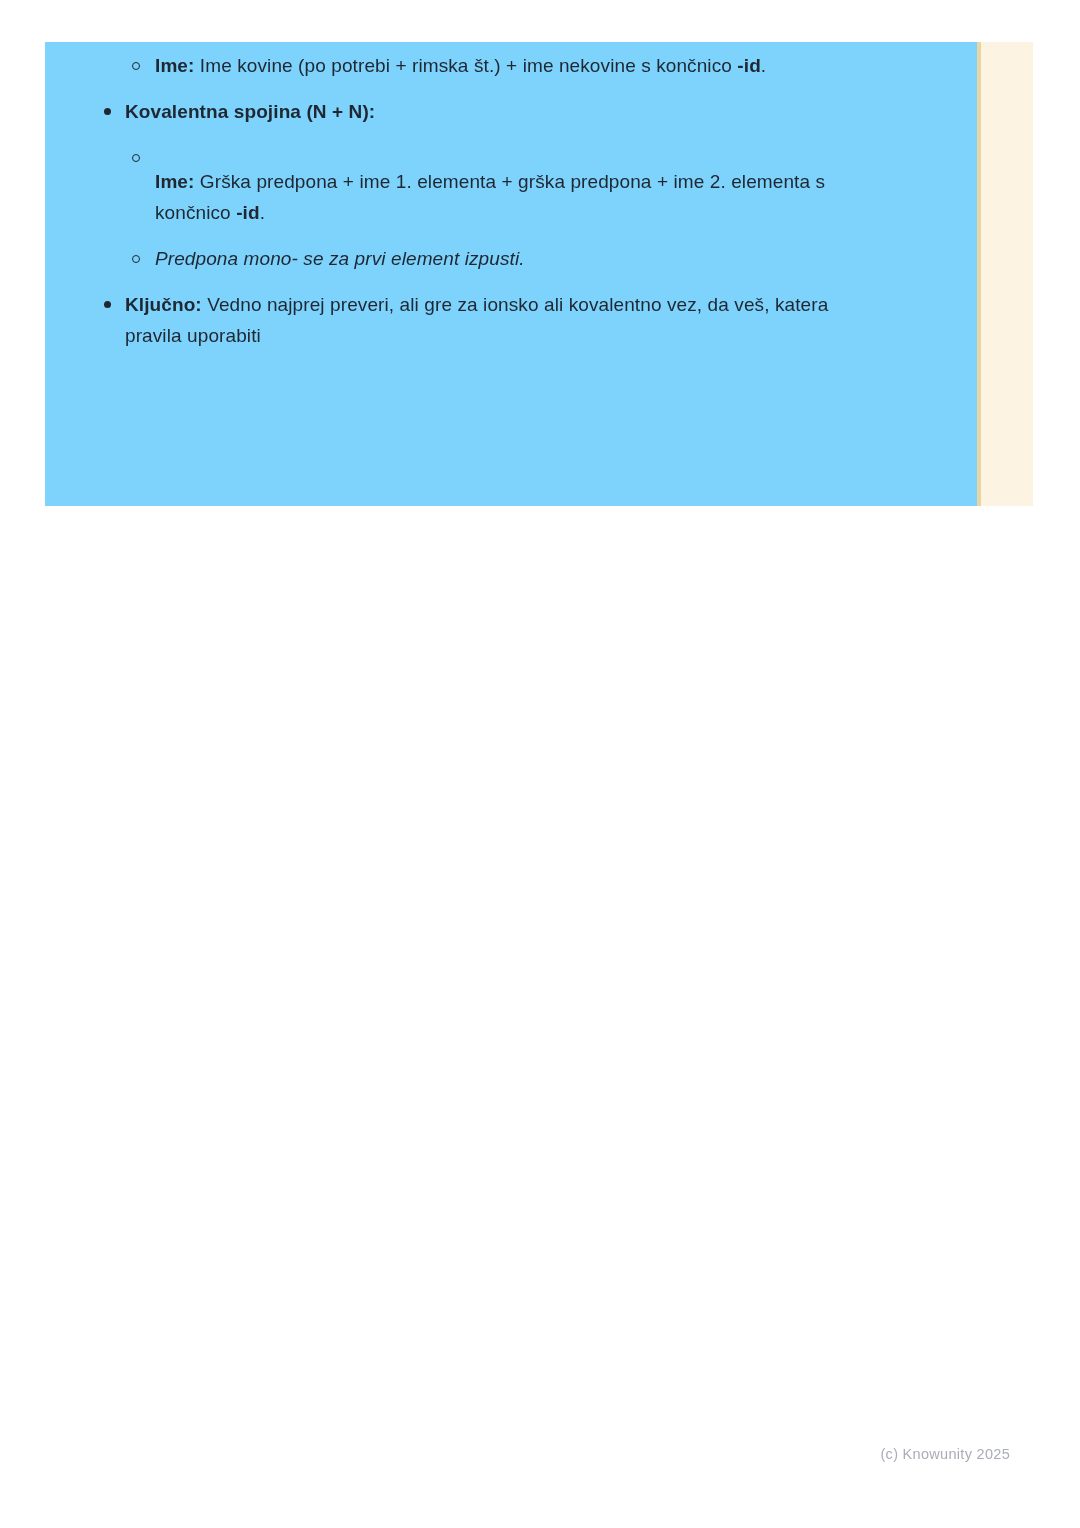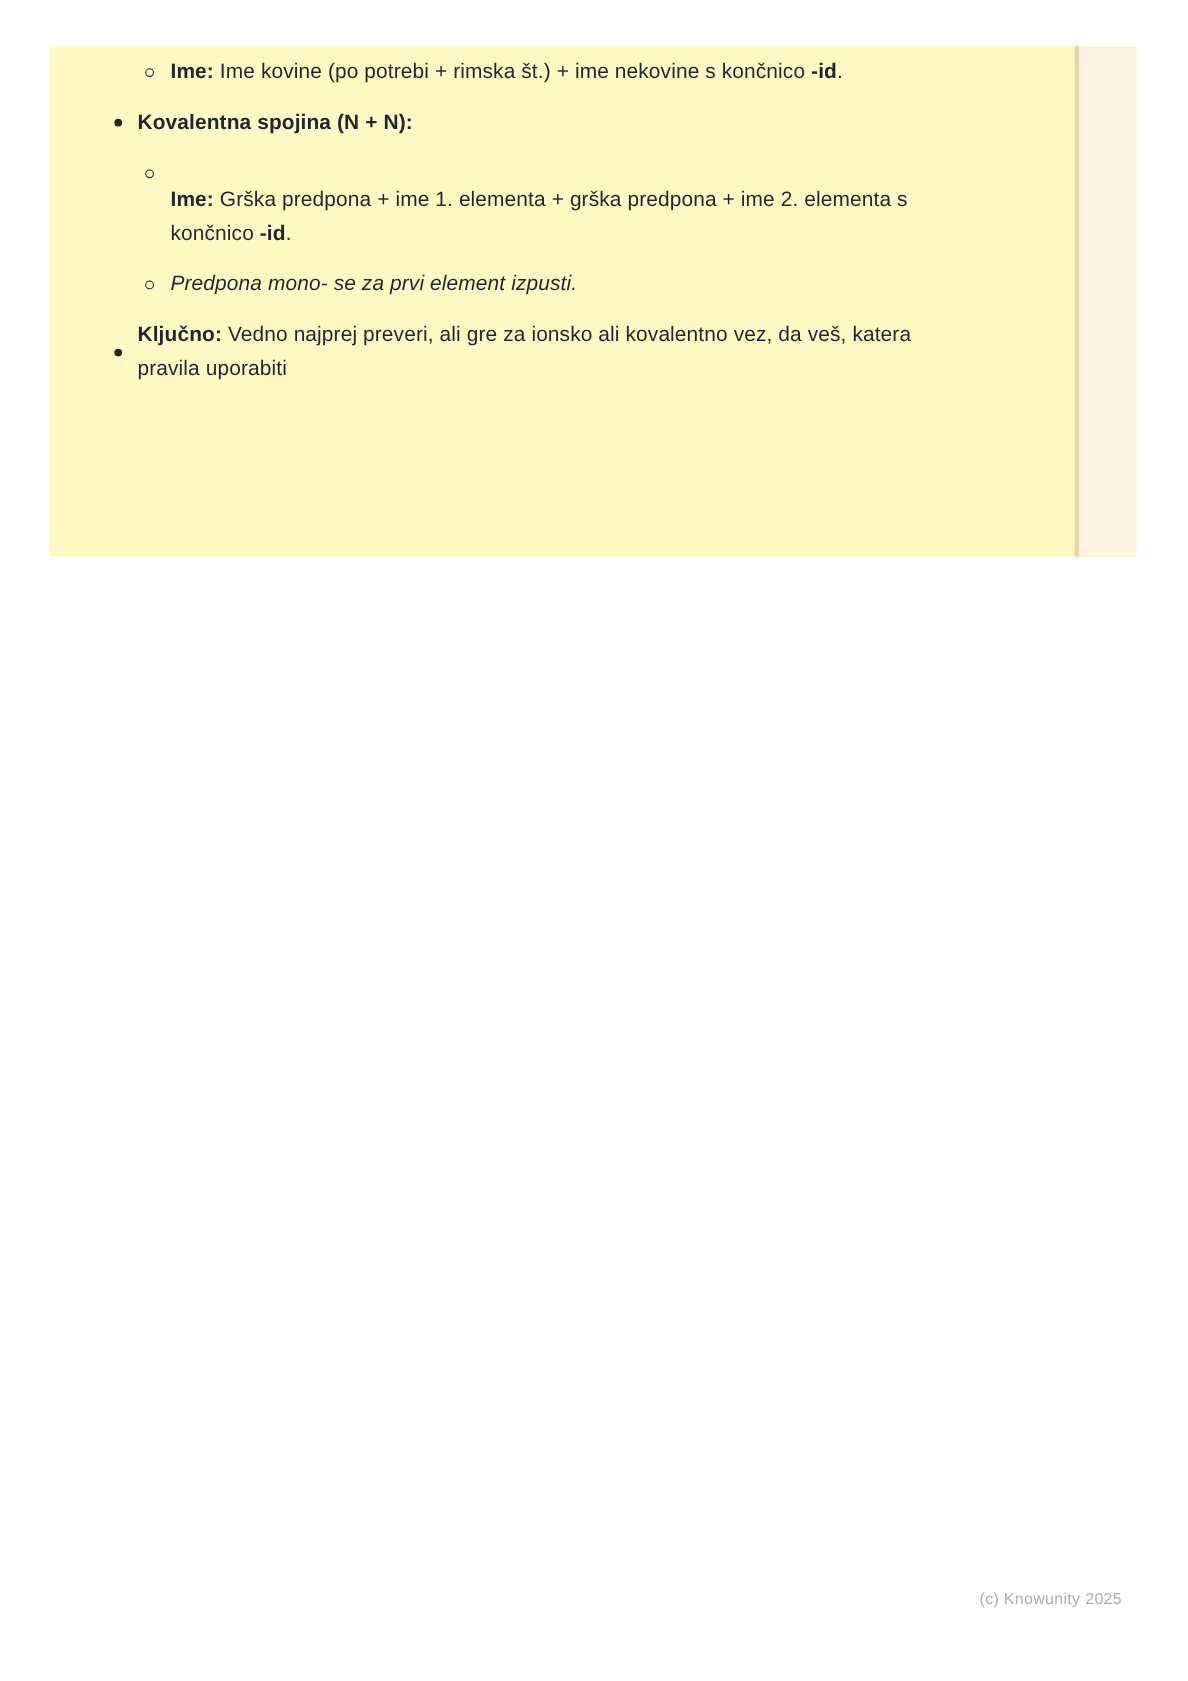--- a/index.html
+++ b/index.html
@@ -10,21 +10,21 @@
     background: #ffffff;
     font-family: "Liberation Sans", sans-serif;
     overflow: hidden;
   }
   .callout {
     position: absolute;
     left: 45px;
     top: 42px;
     width: 988px;
     height: 464px;
-    background: #fef9c3;
+    background: #7dd3fc;
     display: flex;
     box-sizing: border-box;
   }
   .callout-content {
     flex: 1 1 auto;
     padding-top: 8px;
     min-width: 0;
   }
   .accent-strip {
     flex: 0 0 52px;
@@ -33,21 +33,21 @@
   }
   .li {
     display: flex;
     align-items: flex-start;
     margin: 0 0 15px 0;
     color: #1f2733;
     font-size: 19px;
     line-height: 31px;
     letter-spacing: 0.1px;
   }
-  .l1 { padding-left: 59px; margin-top: 8px; align-items: center; }
+  .l1 { padding-left: 59px; margin-top: 8px; }
   .l2 { padding-left: 87px; }
   .mk {
     display: flex;
     align-items: center;
     height: 31px;
     box-sizing: border-box;
   }
   .mk1 { flex: 0 0 21px; }
   .mk1::before {
     content: "";
@@ -66,21 +66,21 @@
     border-radius: 50%;
   }
   .txt { min-width: 0; }
   .b { font-weight: bold; }
   .it .txt { font-style: italic; }
   .w700 .txt { max-width: 700px; margin-top: 24px; }
   .w760 .txt { max-width: 760px; }
   .copyright {
     position: absolute;
     top: 1446px;
-    right: 60px;
+    right: 70px;
     font-size: 14.5px;
     line-height: 16px;
     color: #a9adb6;
     letter-spacing: 0.3px;
   }
 </style>
 </head>
 <body>
 
 <div class="callout">

